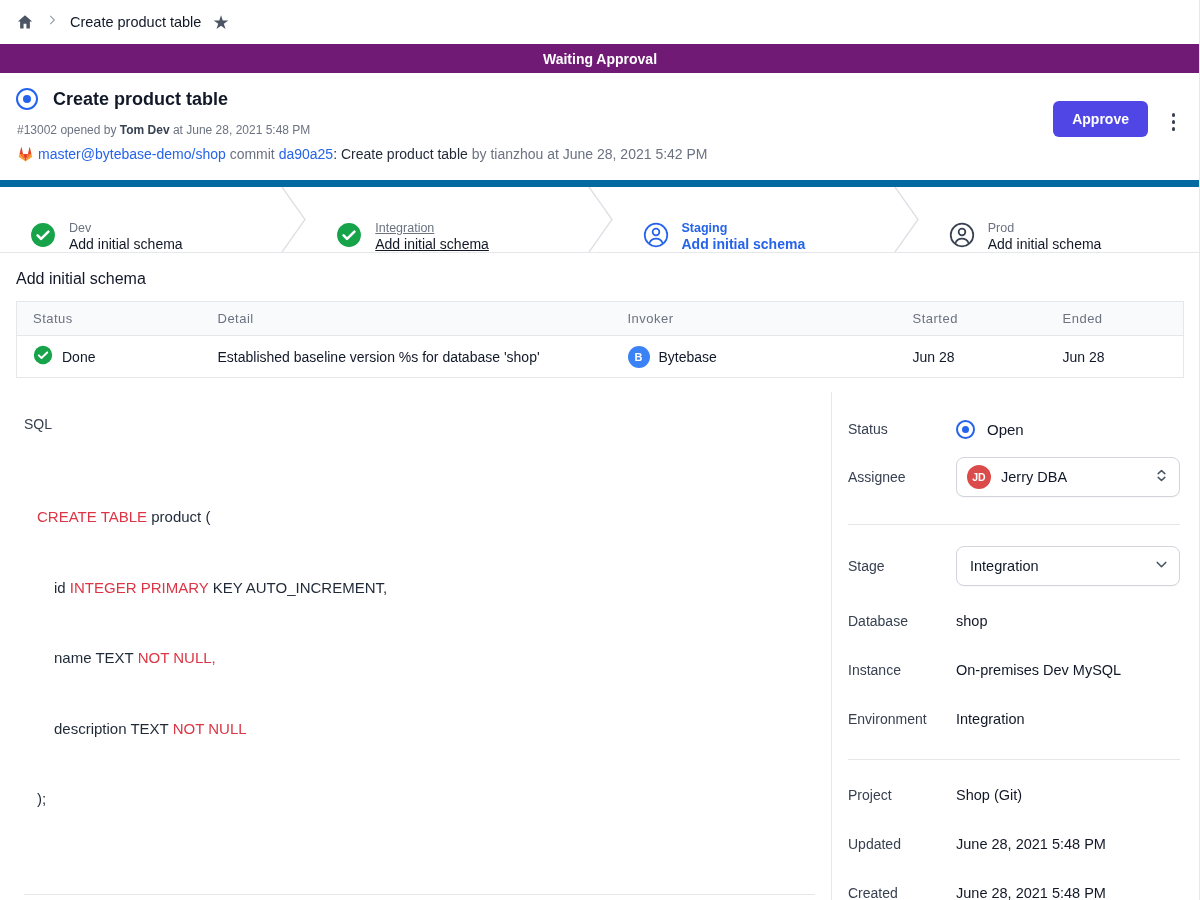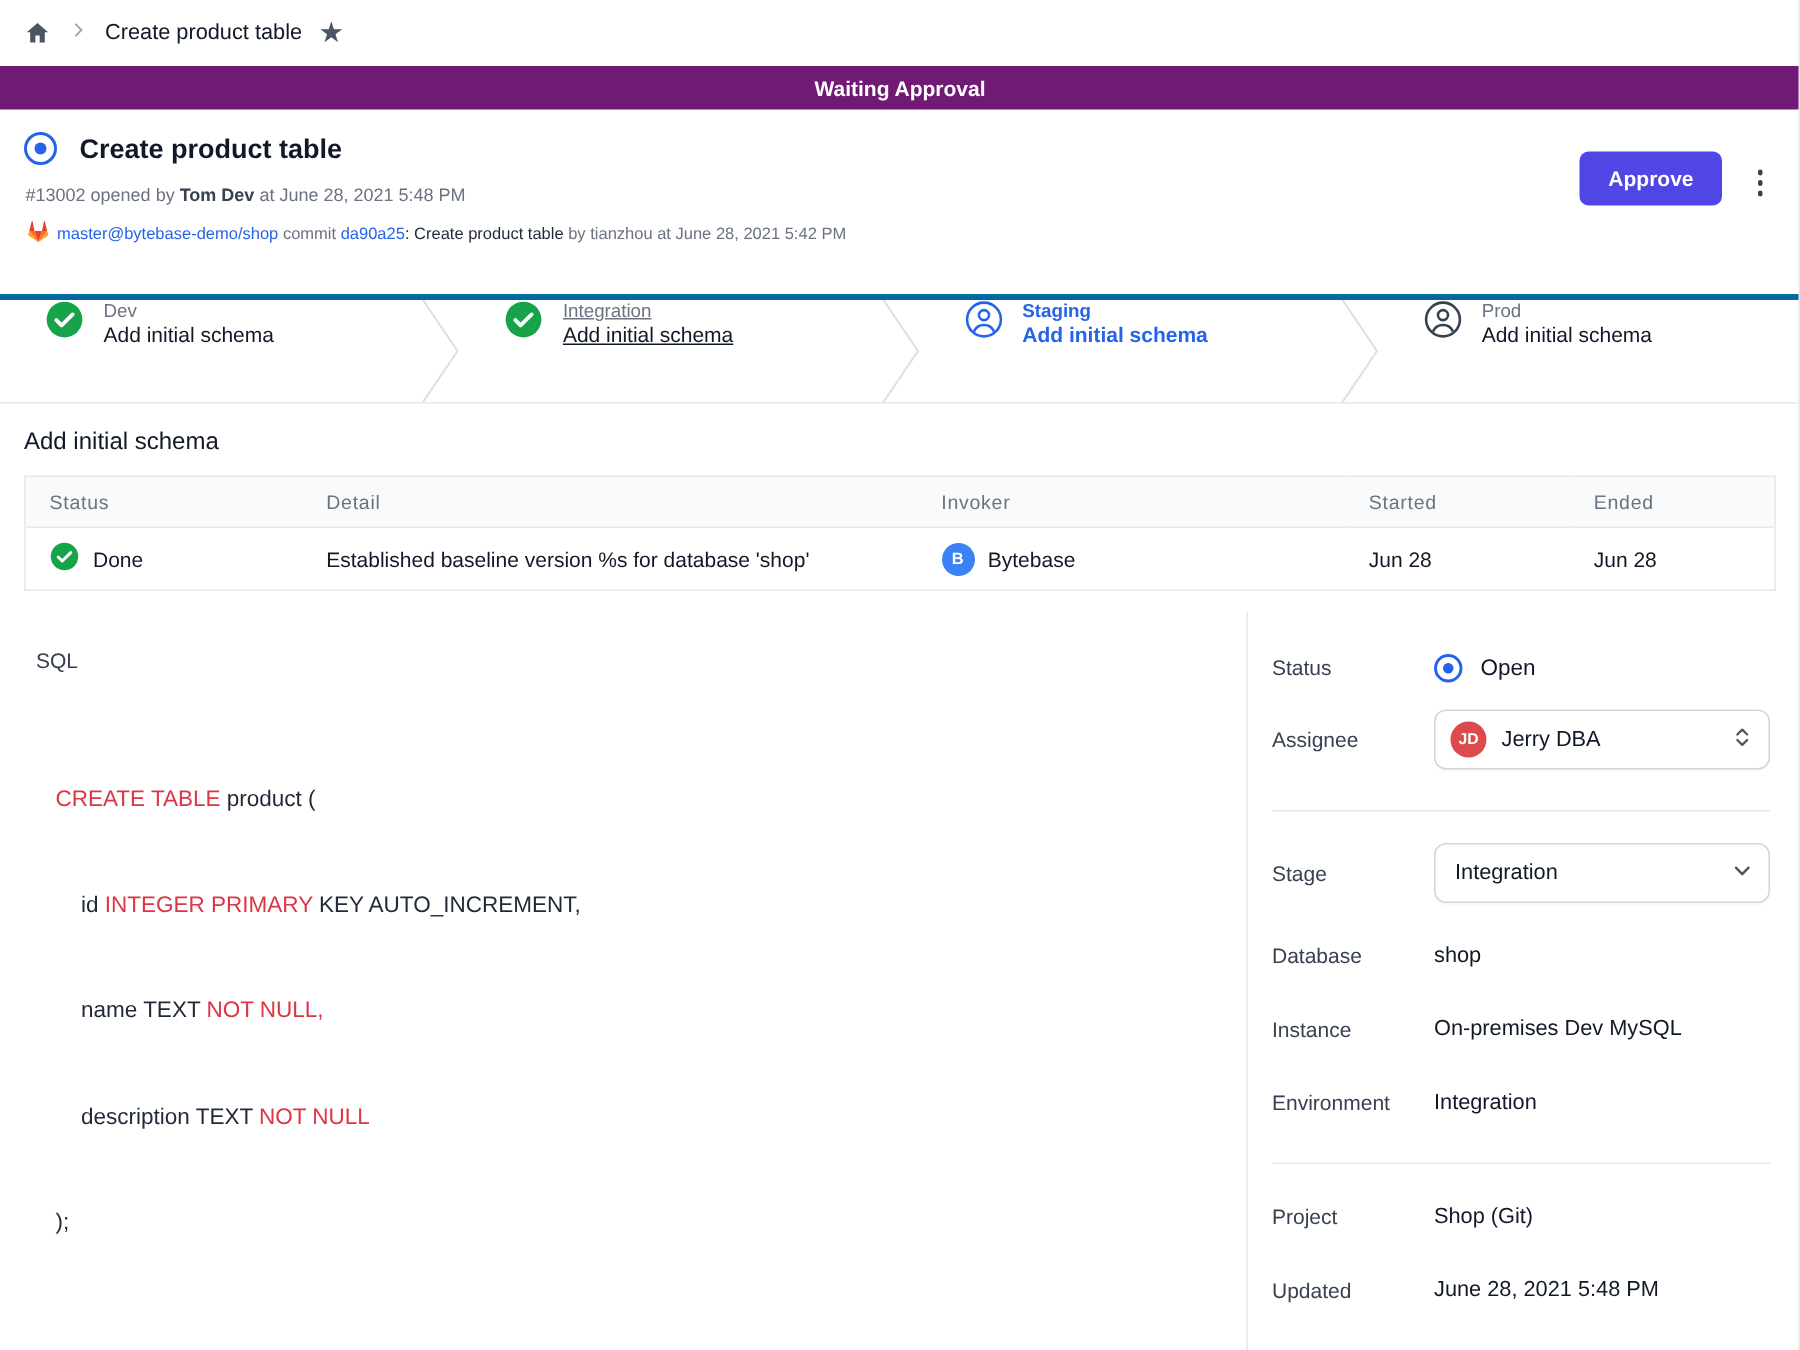--- a/index.html
+++ b/index.html
@@ -22,31 +22,31 @@
   
   .issue-header { position:relative; padding:15px 16px 15px; }
   .title-row { display:flex; align-items:center; gap:15px; }
   .radio-icon { width:22px; height:22px; border:2px solid #2563eb; border-radius:50%; position:relative; flex-shrink:0; }
   .radio-icon::after { content:""; position:absolute; inset:5px; background:#2563eb; border-radius:50%; }
   .radio-icon.small { width:19px; height:19px; }
   .radio-icon.small::after { inset:4px; }
   .issue-title { font-size:18px; font-weight:700; color:#111827; }
   .meta-row { margin:13px 0 0 1px; font-size:12px; color:#6b7280; }
   .meta-row .strong { color:#374151; font-weight:600; }
-  .vcs-row { margin:9px 0 16px 1px; font-size:11px; color:#6b7280; }
+  .vcs-row { margin:9px 0 0 1px; font-size:14px; color:#6b7280; }
   .vcs-row .gl-icon { display:inline-block; vertical-align:-3px; margin-right:4px; }
   .link { color:#2563eb; text-decoration:none; cursor:pointer; }
   .darktxt { color:#1f2937; }
   .approve-btn { position:absolute; top:28px; right:52px; background:#4f46e5; color:#fff; font-size:14px; font-weight:600;
     border:none; border-radius:6px; padding:0 19px; height:36px; cursor:pointer; font-family:inherit; }
   .kebab { position:absolute; top:37px; right:22px; display:flex; flex-direction:column; gap:3.5px; cursor:pointer; padding:3px; background:none; border:none; }
   .kebab i { width:3.5px; height:3.5px; border-radius:50%; background:#374151; }
 
   
-  .stage-bar { height:73px; border-top:4px solid #0369a1; border-bottom:1px solid #e5e7eb; display:flex; align-items:flex-start; }
+  .stage-bar { height:73px; border-top:7px solid #0369a1; border-bottom:1px solid #e5e7eb; display:flex; align-items:flex-end; }
   .stage { flex:1; display:flex; align-items:center; gap:13px; padding-left:30px; cursor:pointer; min-width:0; }
   .stage-text { display:flex; flex-direction:column; gap:1px; }
   .stage-env { font-size:12.5px; color:#6b7280; }
   .stage-task { font-size:14px; color:#111827; }
   .stage.underline .stage-env, .stage.underline .stage-task { text-decoration:underline; }
   .stage.active .stage-env, .stage.active .stage-task { color:#2563eb; font-weight:700; }
   .stage-sep { flex-shrink:0; width:25px; height:100%; }
 
   
   .task-section { padding:17px 16px 0; }

